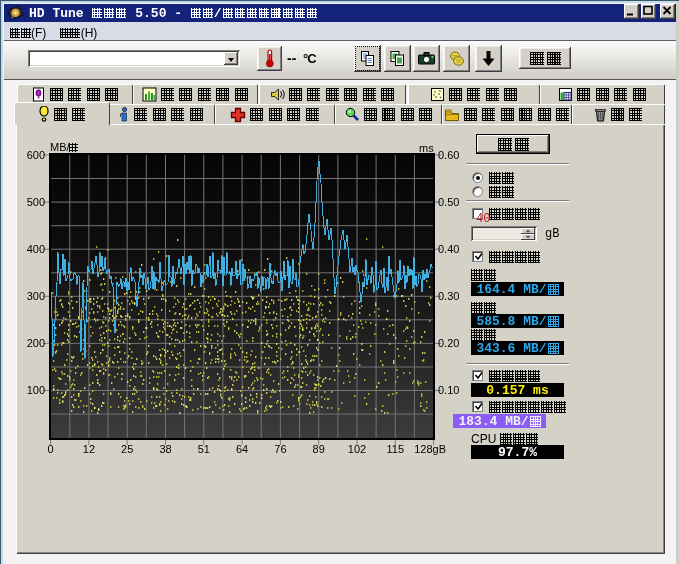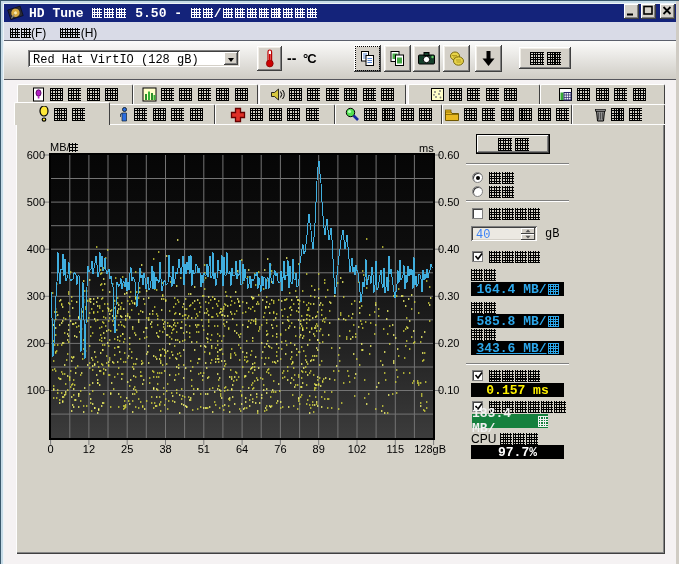--- a/index.html
+++ b/index.html
@@ -35,21 +35,20 @@
       </svg></div>
 <div style="position:absolute;left:660px;top:4px;width:15px;height:15px;background:#d4d0c8;box-shadow:inset -1px -1px #404040,inset 1px 1px #fff,inset -2px -2px #808080;"><svg width="15" height="14">
         <path d="M3.5 3l7 7M10.5 3l-7 7" stroke="#000" stroke-width="1.8"></path>
       </svg></div>
 <div style="position:absolute;left:4px;top:22px;width:672px;height:18px;background:#d9dbe7"></div>
 <div style="position:absolute;left:4px;top:40px;width:672px;height:1px;background:#5a5f6b"></div>
 <div style="position:absolute;left:10px;top:26px;height:13px;color:#000;font:12px 'Liberation Sans',sans-serif;white-space:nowrap"><i class="c" style="width:10px;height:10px;margin-right:0.5px;vertical-align:-1px;"></i><i class="c" style="width:10px;height:10px;margin-right:0.5px;vertical-align:-1px;"></i>(F)&nbsp;&nbsp;&nbsp;&nbsp;<i class="c" style="width:10px;height:10px;margin-right:0.5px;vertical-align:-1px;"></i><i class="c" style="width:10px;height:10px;margin-right:0.5px;vertical-align:-1px;"></i>(H)</div>
 <div style="position:absolute;left:4px;top:41px;width:672px;height:38px;background:linear-gradient(#fbfbfa,#cfccc5)"></div>
 <div style="position:absolute;left:4px;top:79px;width:672px;height:1px;background:#55555c"></div>
 <div style="position:absolute;left:28px;top:50px;width:212px;height:17px;background:#fff;box-shadow:inset 1px 1px #808080,inset -1px -1px #fff,inset 2px 2px #404040,inset -2px -2px #d4d0c8;"></div>
-<div style="position:absolute;left:33px;top:53px;color:#000;font:12px 'Liberation Mono',monospace;white-space:nowrap">Red Hat VirtIO (128 gB)</div>
 <div style="position:absolute;left:224px;top:52px;width:14px;height:13px;background:#d4d0c8;box-shadow:inset -1px -1px #404040,inset 1px 1px #fff,inset -2px -2px #808080;"><svg width="14" height="13">
         <path d="M4 5l3 4 3-4z" fill="#000"></path>
       </svg></div>
 <div style="position:absolute;left:257px;top:46px;width:25px;height:25px;background:#d4d0c8;box-shadow:inset -1px -1px #404040,inset 1px 1px #fff,inset -2px -2px #808080,inset 2px 2px #f0ede6;"><svg width="25" height="25">
         <rect x="11" y="4" width="3.6" height="12" rx="1.8" fill="#fff" stroke="#b00" stroke-width="1.2"></rect>
         <circle cx="12.8" cy="17.5" r="3.4" fill="#c00" stroke="#800" stroke-width="0.8"></circle>
         <rect x="11.9" y="8" width="1.8" height="9" fill="#c00"></rect>
       </svg></div>
 <div style="position:absolute;left:287px;top:50px;color:#000;font:bold 14px 'Liberation Sans',sans-serif">--</div>
 <div style="position:absolute;left:303px;top:51px;color:#000;font:bold 13px 'Liberation Sans',sans-serif;letter-spacing:-1px">°C</div>
@@ -288,21 +287,21 @@
 <div style="position:absolute;left:466px;top:363px;width:103px;height:2px;border-top:1px solid #808080;border-bottom:1px solid #fff;box-sizing:border-box;background:transparent"></div>
 <div style="position:absolute;left:472px;top:172px;width:11px;height:11px;border-radius:50%;background:#fff;border:1px solid #808080;box-sizing:border-box;box-shadow:inset 1px 1px #404040;">
       <span style="position:absolute;left:3px;top:3px;width:4px;height:4px;border-radius:50%;background:#000"></span>
     </div>
 <div style="position:absolute;left:489px;top:171px;font:12px 'Liberation Sans',sans-serif;color:#000;white-space:nowrap"><i class="c" style="width:12px;height:12px;margin-right:1px;"></i><i class="c" style="width:12px;height:12px;margin-right:1px;"></i></div>
 <div style="position:absolute;left:472px;top:186px;width:11px;height:11px;border-radius:50%;background:#fff;border:1px solid #808080;box-sizing:border-box;box-shadow:inset 1px 1px #404040;"></div>
 <div style="position:absolute;left:489px;top:185px;font:12px 'Liberation Sans',sans-serif;color:#000;white-space:nowrap"><i class="c" style="width:12px;height:12px;margin-right:1px;"></i><i class="c" style="width:12px;height:12px;margin-right:1px;"></i></div>
 <div style="position:absolute;left:472px;top:208px;width:11px;height:11px;background:#fff;border:1px solid #808080;box-sizing:border-box;box-shadow:inset 1px 1px #404040;"></div>
 <div style="position:absolute;left:489px;top:207px;font:12px 'Liberation Sans',sans-serif;color:#000;white-space:nowrap"><i class="c" style="width:12px;height:12px;margin-right:1px;"></i><i class="c" style="width:12px;height:12px;margin-right:1px;"></i><i class="c" style="width:12px;height:12px;margin-right:1px;"></i><i class="c" style="width:12px;height:12px;margin-right:1px;"></i></div>
 <div style="position:absolute;left:471px;top:226px;width:66px;height:15px;background:#ece9e2;box-shadow:inset 1px 1px #808080,inset -1px -1px #fff,inset 2px 2px #404040,inset -2px -2px #d4d0c8;"></div>
-<div style="position:absolute;left:476px;top:228px;color:#3b82f6;font:12px 'Liberation Mono',monospace">40</div>
+<div style="position:absolute;left:476px;top:212px;color:#b91c1c;font:12px 'Liberation Mono',monospace">40</div>
 <div style="position:absolute;left:521px;top:228px;width:14px;height:6px;background:#d4d0c8;box-shadow:inset -1px -1px #404040,inset 1px 1px #fff;overflow:hidden">
       <svg width="14" height="6" style="display:block">
         <path d="M4.5 4.2l2.5-2.6 2.5 2.6z" fill="#555"></path>
       </svg>
     </div>
 <div style="position:absolute;left:521px;top:234px;width:14px;height:6px;background:#d4d0c8;box-shadow:inset -1px -1px #404040,inset 1px 1px #fff;overflow:hidden">
       <svg width="14" height="6" style="display:block">
         <path d="M4.5 1.8l2.5 2.6 2.5-2.6z" fill="#555"></path>
       </svg>
     </div>
@@ -311,29 +310,29 @@
       <svg width="9" height="9" style="position:absolute;left:1px;top:0px">
         <path d="M1.5 4l2.5 3 4-5.5" stroke="#000" stroke-width="1.6" fill="none"></path>
       </svg>
     </div>
 <div style="position:absolute;left:489px;top:250px;font:12px 'Liberation Sans',sans-serif;color:#000;white-space:nowrap"><i class="c" style="width:12px;height:12px;margin-right:1px;"></i><i class="c" style="width:12px;height:12px;margin-right:1px;"></i><i class="c" style="width:12px;height:12px;margin-right:1px;"></i><i class="c" style="width:12px;height:12px;margin-right:1px;"></i></div>
 <div style="position:absolute;left:471px;top:268px;font:12px 'Liberation Sans',sans-serif;color:#000;white-space:nowrap"><i class="c" style="width:12px;height:12px;margin-right:1px;"></i><i class="c" style="width:12px;height:12px;margin-right:1px;"></i></div>
 <div style="position:absolute;left:471px;top:282px;width:93px;height:14px;background:#000;color:#2ca7ea;font:bold 13px 'Liberation Mono',monospace;display:flex;align-items:center;justify-content:center;">164.4 MB/<i class="c" style="width:11px;height:11px;margin-left:1px;vertical-align:-1px;"></i></div>
 <div style="position:absolute;left:471px;top:301px;font:12px 'Liberation Sans',sans-serif;color:#000;white-space:nowrap"><i class="c" style="width:12px;height:12px;margin-right:1px;"></i><i class="c" style="width:12px;height:12px;margin-right:1px;"></i></div>
 <div style="position:absolute;left:471px;top:314px;width:93px;height:14px;background:#000;color:#2ca7ea;font:bold 13px 'Liberation Mono',monospace;display:flex;align-items:center;justify-content:center;">585.8 MB/<i class="c" style="width:11px;height:11px;margin-left:1px;vertical-align:-1px;"></i></div>
 <div style="position:absolute;left:471px;top:328px;font:12px 'Liberation Sans',sans-serif;color:#000;white-space:nowrap"><i class="c" style="width:12px;height:12px;margin-right:1px;"></i><i class="c" style="width:12px;height:12px;margin-right:1px;"></i></div>
-<div style="position:absolute;left:471px;top:341px;width:93px;height:14px;background:#000;color:#2ca7ea;font:bold 13px 'Liberation Mono',monospace;display:flex;align-items:center;justify-content:center;text-decoration:underline;">343.6 MB/<i class="c" style="width:11px;height:11px;margin-left:1px;vertical-align:-1px;"></i></div>
+<div style="position:absolute;left:471px;top:341px;width:93px;height:14px;background:#000;color:#2ca7ea;font:bold 13px 'Liberation Mono',monospace;display:flex;align-items:center;justify-content:center;">343.6 MB/<i class="c" style="width:11px;height:11px;margin-left:1px;vertical-align:-1px;"></i></div>
 <div style="position:absolute;left:472px;top:370px;width:11px;height:11px;background:#fff;border:1px solid #808080;box-sizing:border-box;box-shadow:inset 1px 1px #404040;">
       <svg width="9" height="9" style="position:absolute;left:1px;top:0px">
         <path d="M1.5 4l2.5 3 4-5.5" stroke="#000" stroke-width="1.6" fill="none"></path>
       </svg>
     </div>
 <div style="position:absolute;left:489px;top:369px;font:12px 'Liberation Sans',sans-serif;color:#000;white-space:nowrap"><i class="c" style="width:12px;height:12px;margin-right:1px;"></i><i class="c" style="width:12px;height:12px;margin-right:1px;"></i><i class="c" style="width:12px;height:12px;margin-right:1px;"></i><i class="c" style="width:12px;height:12px;margin-right:1px;"></i></div>
 <div style="position:absolute;left:471px;top:383px;width:93px;height:14px;background:#000;color:#fff200;font:bold 13px 'Liberation Mono',monospace;display:flex;align-items:center;justify-content:center;">0.157 ms</div>
 <div style="position:absolute;left:472px;top:401px;width:11px;height:11px;background:#fff;border:1px solid #808080;box-sizing:border-box;box-shadow:inset 1px 1px #404040;">
       <svg width="9" height="9" style="position:absolute;left:1px;top:0px">
         <path d="M1.5 4l2.5 3 4-5.5" stroke="#000" stroke-width="1.6" fill="none"></path>
       </svg>
     </div>
 <div style="position:absolute;left:489px;top:400px;font:12px 'Liberation Sans',sans-serif;color:#000;white-space:nowrap"><i class="c" style="width:12px;height:12px;margin-right:1px;"></i><i class="c" style="width:12px;height:12px;margin-right:1px;"></i><i class="c" style="width:12px;height:12px;margin-right:1px;"></i><i class="c" style="width:12px;height:12px;margin-right:1px;"></i><i class="c" style="width:12px;height:12px;margin-right:1px;"></i><i class="c" style="width:12px;height:12px;margin-right:1px;"></i></div>
-<div style="position:absolute;left:472px;top:414px;width:76px;height:14px;background:#15803d;color:#f0f0f0;font:bold 13px 'Liberation Mono',monospace;display:flex;align-items:center;justify-content:center;">183.4 MB/<i class="c" style="width:11px;height:11px;margin-left:1px;vertical-align:-1px;"></i></div>
+<div style="position:absolute;left:453px;top:414px;width:93px;height:14px;background:#8b5cf6;color:#f0f0f0;font:bold 13px 'Liberation Mono',monospace;display:flex;align-items:center;justify-content:center;">183.4 MB/<i class="c" style="width:11px;height:11px;margin-left:1px;vertical-align:-1px;"></i></div>
 <div style="position:absolute;left:471px;top:432px;font:12px 'Liberation Sans',sans-serif;color:#000;white-space:nowrap">CPU <i class="c" style="width:12px;height:12px;margin-right:1px;"></i><i class="c" style="width:12px;height:12px;margin-right:1px;"></i><i class="c" style="width:12px;height:12px;margin-right:1px;"></i></div>
 <div style="position:absolute;left:471px;top:445px;width:93px;height:14px;background:#000;color:#fff;font:bold 13px 'Liberation Mono',monospace;display:flex;align-items:center;justify-content:center;">97.7%</div>
 </div>
 </body></html>

